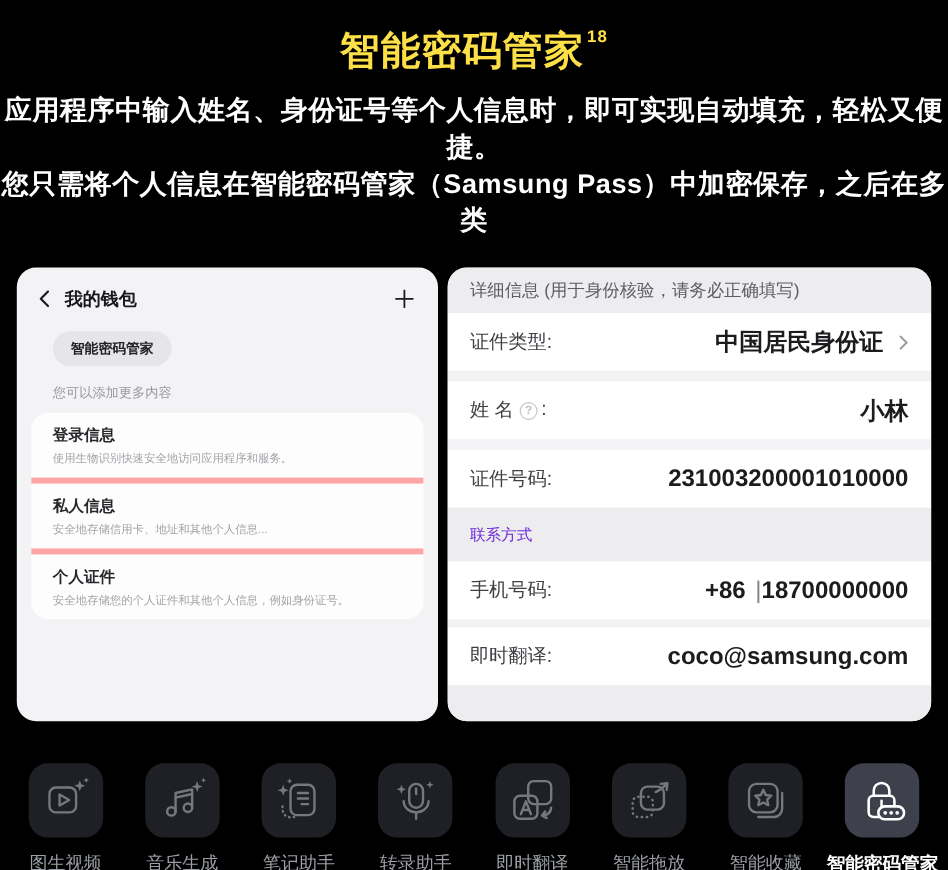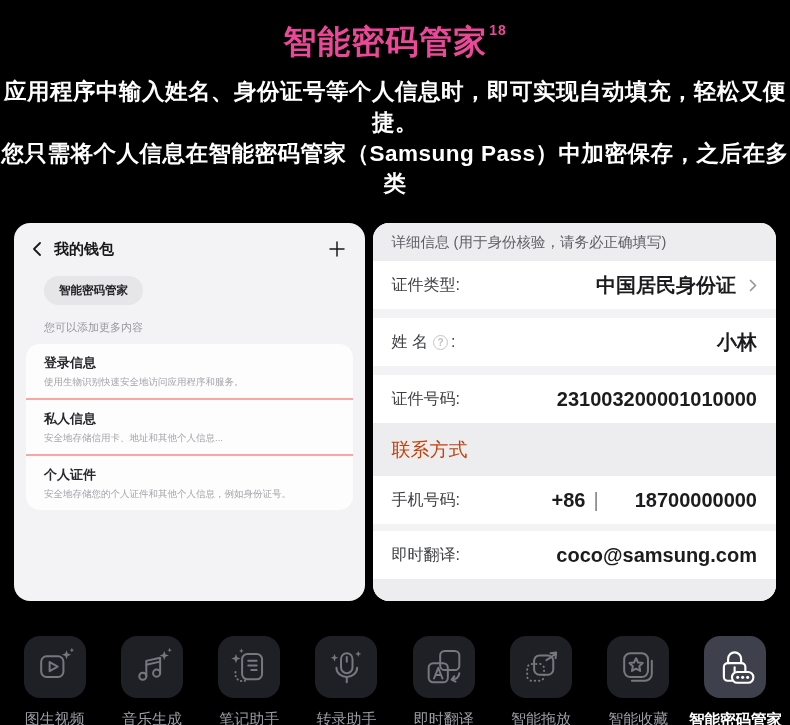--- a/index.html
+++ b/index.html
@@ -9,21 +9,21 @@
     font-family: "Liberation Sans", "DejaVu Sans", sans-serif;
     overflow: hidden;
     color: #fff;
   }
   .page { width: 790px; height: 725px; background: #000; position: relative; }
 
   
   .hero { text-align: center; padding-top: 20px; }
   .hero h1 {
     font-size: 33px; font-weight: 800; letter-spacing: 1px;
-    color: #ec4899; display: inline-block;
+    color: #fde047; display: inline-block;
   }
   .hero h1 sup { font-size: 14px; font-weight: 600; vertical-align: 18px; margin-left: 2px; }
   .hero .desc {
     margin-top: 12px;
     font-size: 22.5px; font-weight: 700; line-height: 1.37;
     color: #fff; letter-spacing: 0.5px;
   }
 
   
   .panels {
@@ -46,50 +46,50 @@
     background: #e6e6e9; border: none; border-radius: 15px;
     padding: 7px 15px; font-size: 11.5px; font-weight: 700; color: #222226;
     font-family: inherit;
   }
   .wallet-caption { margin: 15px 0 0 30px; font-size: 11px; color: #97979d; }
   .wallet-card {
     margin: 9px 12px 0 12px; background: #fdfdfd;
     border-radius: 14px; overflow: hidden;
   }
   .wallet-item { padding: 10px 18px 9px 18px; }
-  .wallet-item + .wallet-item { border-top: 2px solid #fca5a5; }
+  .wallet-item + .wallet-item { border-top: 5px solid #fca5a5; }
   .wallet-item-title { font-size: 13px; font-weight: 700; color: #28282c; }
   .wallet-item-sub { margin-top: 4px; font-size: 9.5px; color: #a3a3a9; }
 
   
   .detail { width: 435px; background: #fff; display: flex; flex-direction: column; }
   .detail-band {
     background: #ededef; color: #5d5e63;
     font-size: 14.5px; padding: 9px 19px;
   }
   .detail-band.top { padding: 10px 19px 9px 19px; }
-  .detail-band.section { padding: 14px 25px 13px 19px; font-size: 19px; color: #c2410c; }
+  .detail-band.section { padding: 14px 25px 13px 19px; font-size: 13px; color: #6d28d9; }
   .detail-band.footer { flex: 1; }
   .drow {
     background: #fff; display: flex; align-items: center; justify-content: space-between;
     padding: 0 19px; min-height: 48px;
   }
   .dsep { background: #f3f3f5; height: 9px; }
   .dsep.thin { height: 7px; }
   .dlabel { font-size: 16px; color: #3f4044; display: flex; align-items: center; }
   .dvalue { font-size: 20px; font-weight: 600; color: #1c1c1f; display: flex; align-items: center; }
   .row-chevron { margin-left: 13px; display: inline-flex; }
   .help-icon {
     width: 15px; height: 15px; border-radius: 50%;
     border: 1.3px solid #c6c6cb; color: #bfbfc5;
     font-size: 10px; font-weight: 700; line-height: 13px; text-align: center;
     display: inline-block; margin: 0 3px 0 5px;
   }
   .phone-divider { color: #85868b; font-weight: 400; margin-left: 8px; }
-  .phone-number { margin-left: 36px; }
+  .phone-number { }
 
   
   .feature-bar {
     display: flex; justify-content: space-between;
     margin-top: 35px; padding: 0 6px;
   }
   .feature {
     width: 98px; display: flex; flex-direction: column; align-items: center;
     cursor: pointer;
   }

